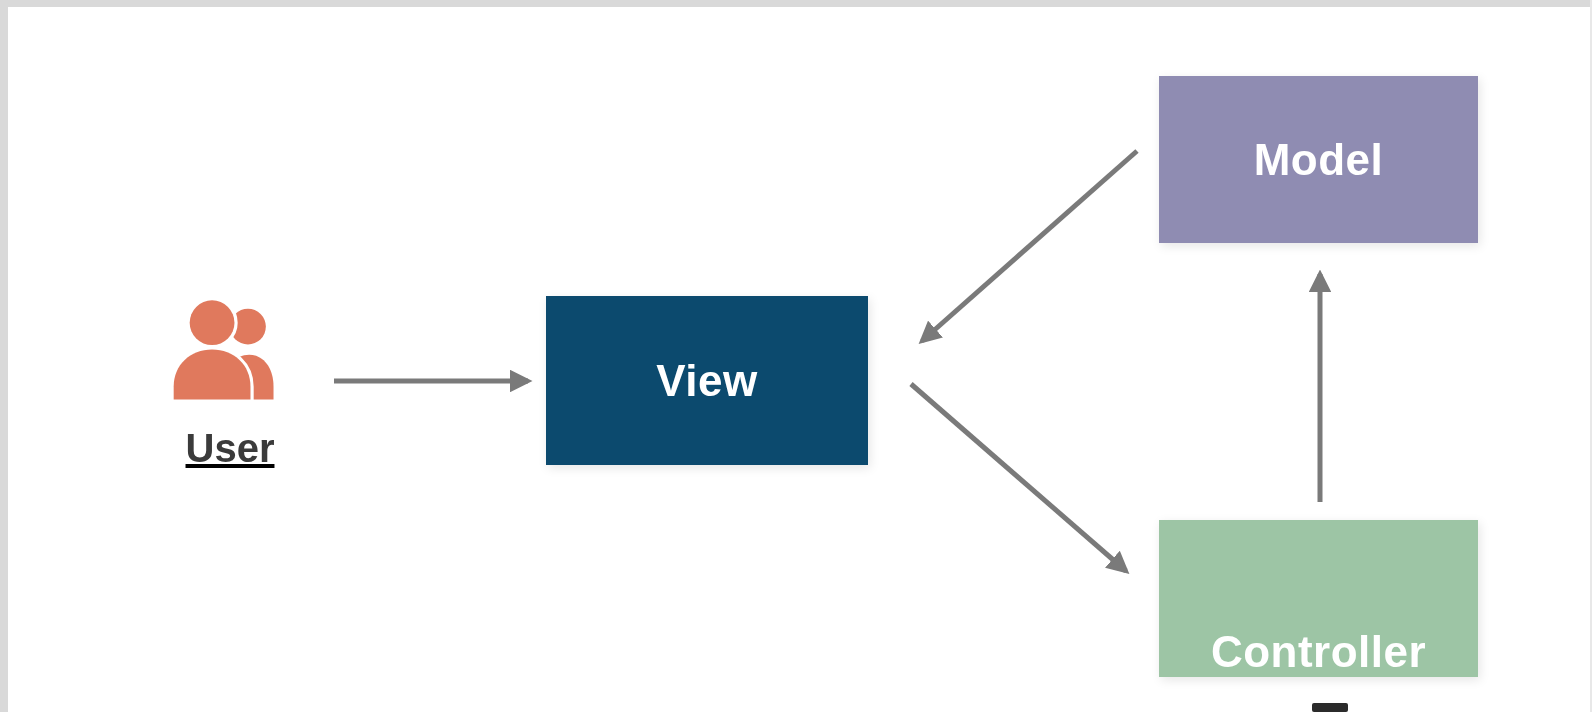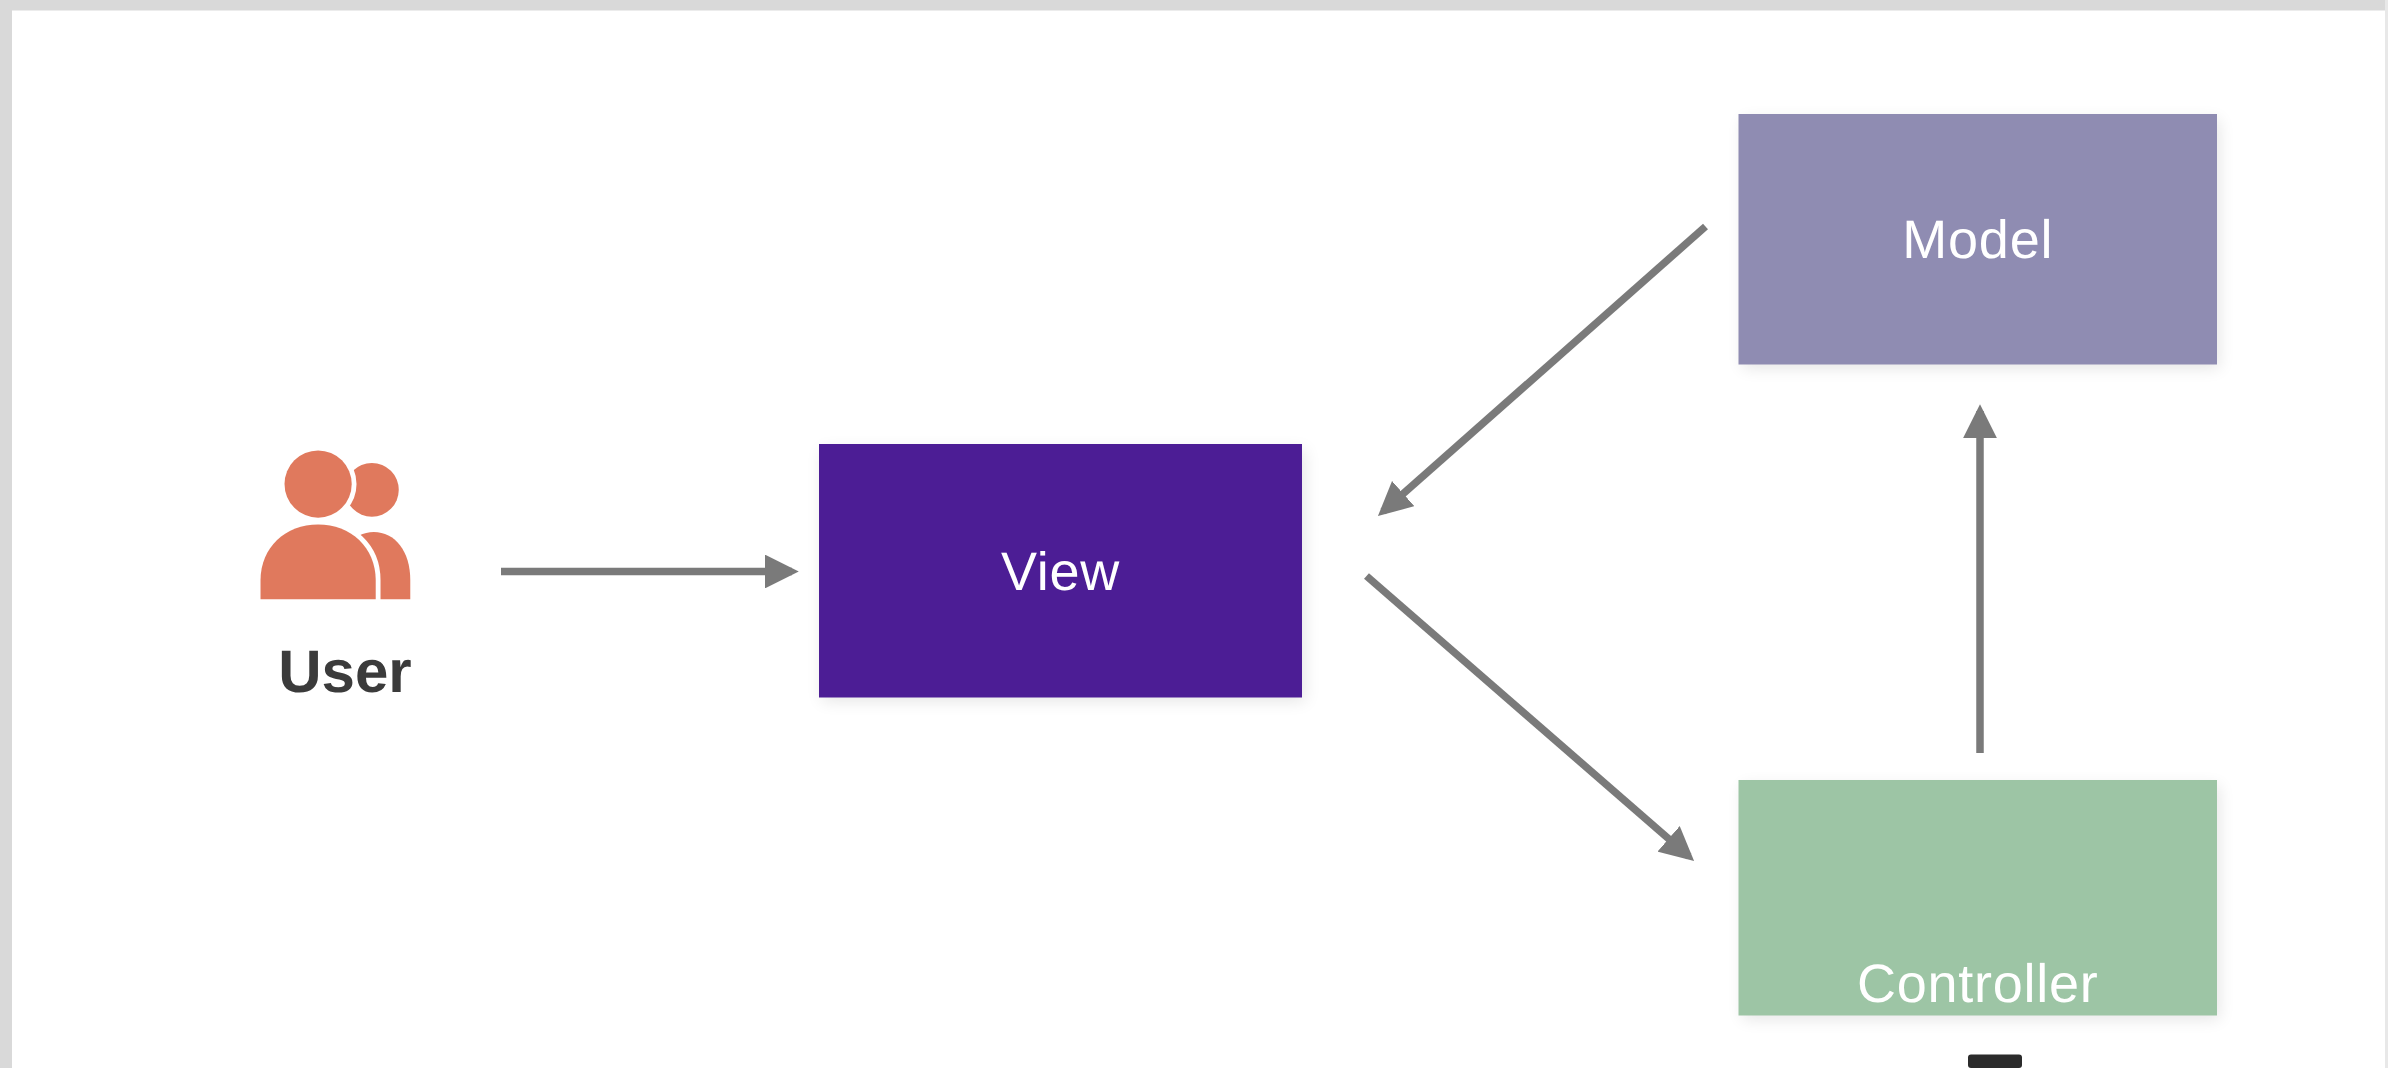--- a/index.html
+++ b/index.html
@@ -31,34 +31,35 @@
     stroke-width: 5;
     fill: none;
   }
   .arrowhead-shape { fill: var(--arrow-color, #7a7a7a); }
 
   .node {
     position: absolute;
     display: flex;
     align-items: center;
     justify-content: center;
-    font-size: 36px;
-    font-weight: 400;
+    font-size: 44px;
+    font-weight: 700;
     letter-spacing: 0.5px;
     box-shadow: 2px 3px 10px rgba(0,0,0,0.10);
   }
   .node.view       { left: 546px;  top: 296px; width: 322px; height: 169px; }
   .node.model      { left: 1159px; top: 76px;  width: 319px; height: 167px; }
   .node.controller { left: 1159px; top: 520px; width: 319px; height: 157px; }
 
   .user-figure {
     position: absolute;
     left: 140px; top: 292px;
     width: 180px;
     text-align: center;
+    text-decoration: underline;
   }
   .users-svg {
     width: 128px;
     height: 128px;
     display: block;
     margin: 0 auto;
   }
   .user-shape { fill: var(--user-icon-color, #e0795d); }
   .user-front { stroke: #ffffff; stroke-width: 5; paint-order: stroke; }
   .user-label {
@@ -105,21 +106,21 @@
 
       <circle class="user-shape" cx="64" cy="27" r="14"></circle>
       <path class="user-shape" d="M46,84 L46,74 C46,59 54,49 65,49 C76,49 84,59 84,74 L84,84 Z"></path>
 
       <circle class="user-shape user-front" cx="36" cy="24" r="17.5"></circle>
       <path class="user-shape user-front" d="M6,84 L6,74 C6,57 19,45 36,45 C53,45 66,57 66,74 L66,84 Z"></path>
     </svg>
     <div class="user-label" style="color: rgb(59, 59, 59);">User</div>
   </div>
 
-  <div class="node view" style="background: #4c1d95; color: rgb(255, 255, 255);">
+  <div class="node view" style="background: #0c4a6e; color: rgb(255, 255, 255);">
     <span>View</span>
   </div>
 
   <div class="node model" style="background: rgb(143, 140, 178); color: rgb(255, 255, 255);">
     <span>Model</span>
   </div>
 
   <div class="node controller" style="background: rgb(157, 197, 165); color: rgb(255, 255, 255); align-items: flex-end;">
     <span>Controller</span>
   </div>

